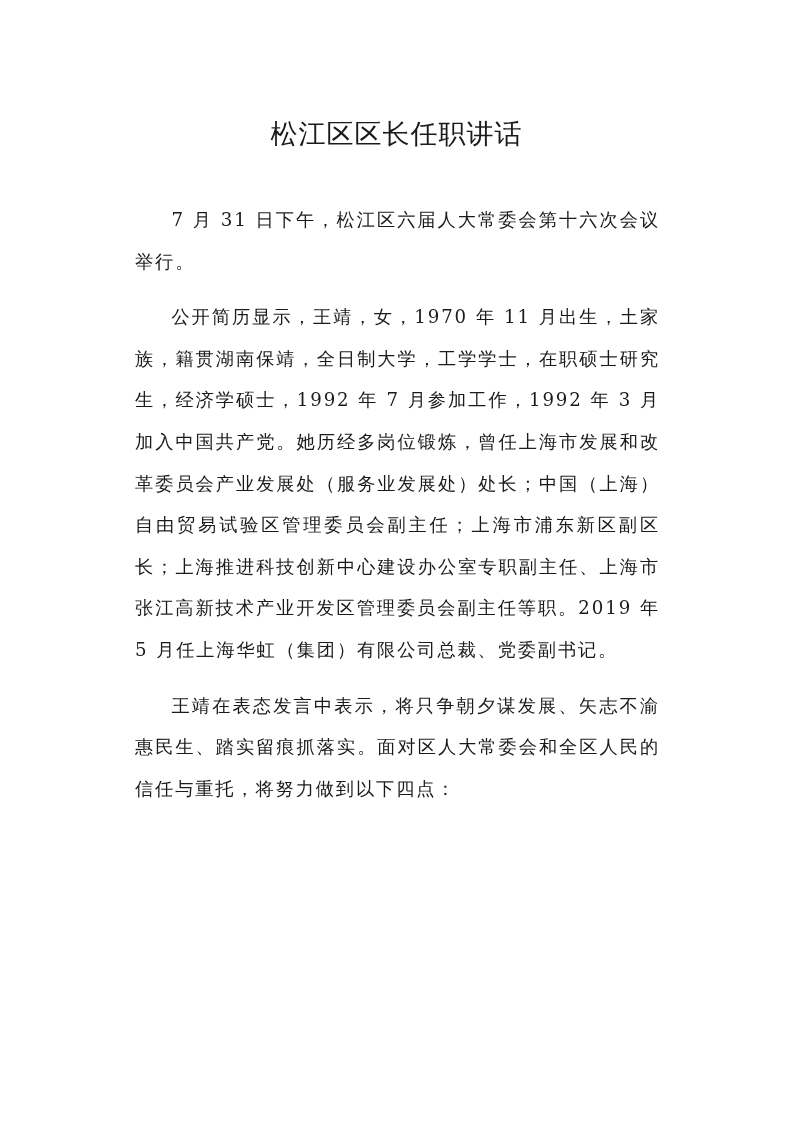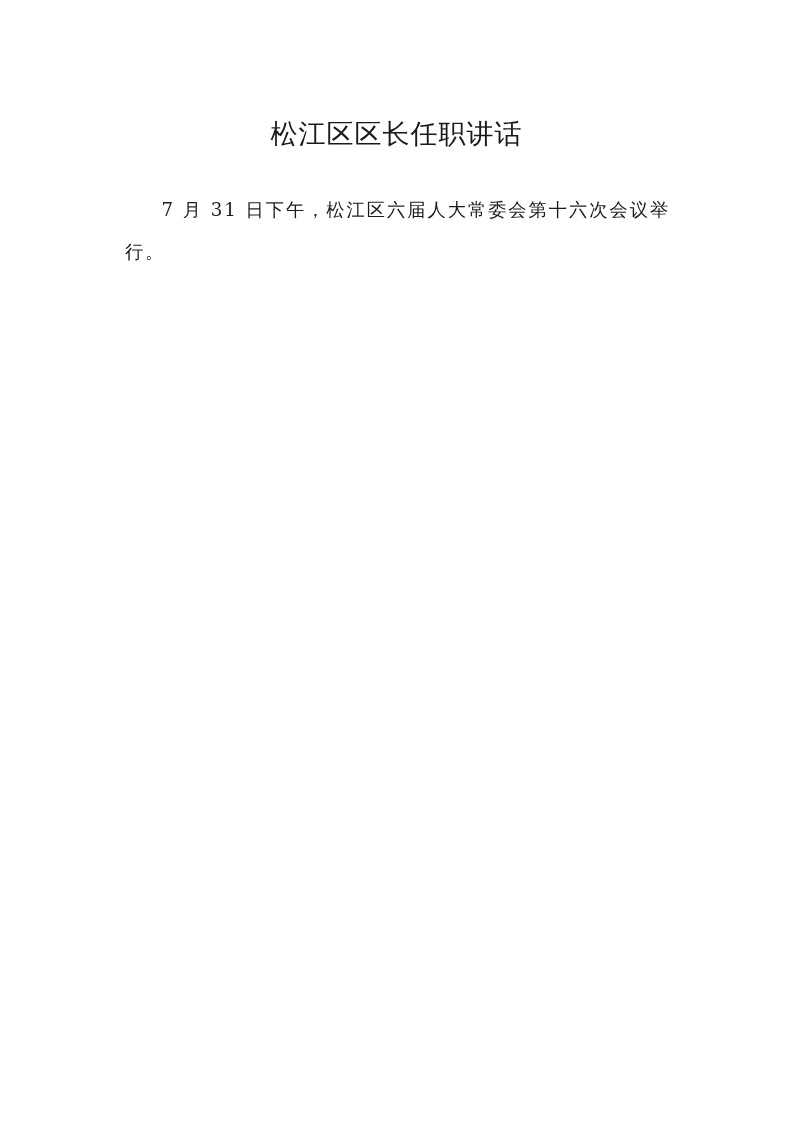--- a/index.html
+++ b/index.html
@@ -3,24 +3,26 @@
 <meta charset="utf-8">
 <style>
   html, body { margin:0; padding:0; background:#ffffff; }
   body { width:793px; height:1122px; position:relative; overflow:hidden;
          font-family:"DejaVu Serif", "Liberation Serif", serif; color:#1a1a1a; }
   .page { position:absolute; left:0; top:0; width:793px; height:1104px; background:#fff; }
   .title { position:absolute; top:98px; left:0; width:793px; text-align:center;
            font-size:27px; letter-spacing:1px; font-weight:normal; }
   .body { position:absolute; left:121px; top:185px; width:553px;
           font-size:18.2px; line-height:41.6px; text-align:justify; letter-spacing:1.9px; }
-  .body p { margin:4px; text-indent:2em; }
+  .body p { margin:14px; text-indent:2em; }
   .strong { font-weight:bold; }
 </style>
 </head>
 <body>
 
 <div class="page">
   <h1 class="title">松江区区长任职讲话</h1>
   <div class="body">
     <p>7 月 31 日下午，松江区六届人大常委会第十六次会议举行。</p>
+    <p>公开简历显示，王靖，女，1970 年 11 月出生，土家族，籍贯湖南保靖，全日制大学，工学学士，在职硕士研究生，经济学硕士，1992 年  7 月参加工作，1992 年 3 月加入中国共产党。她历经多岗位锻炼，曾任上海市发展和改革委员会产业发展处（服务业发展处）处长；中国（上海）自由贸易试验区管理委员会副主任；上海市浦东新区副区长；上海推进科技创新中心建设办公室专职副主任、上海市张江高新技术产业开发区管理委员会副主任等职。2019 年 5 月任上海华虹（集团）有限公司总裁、党委副书记。</p>
+    <p>王靖在表态发言中表示，将只争朝夕谋发展、矢志不渝惠民生、踏实留痕抓落实。面对区人大常委会和全区人民的信任与重托，将努力做到以下四点：</p>
   </div>
 </div>
 
 </body></html>

